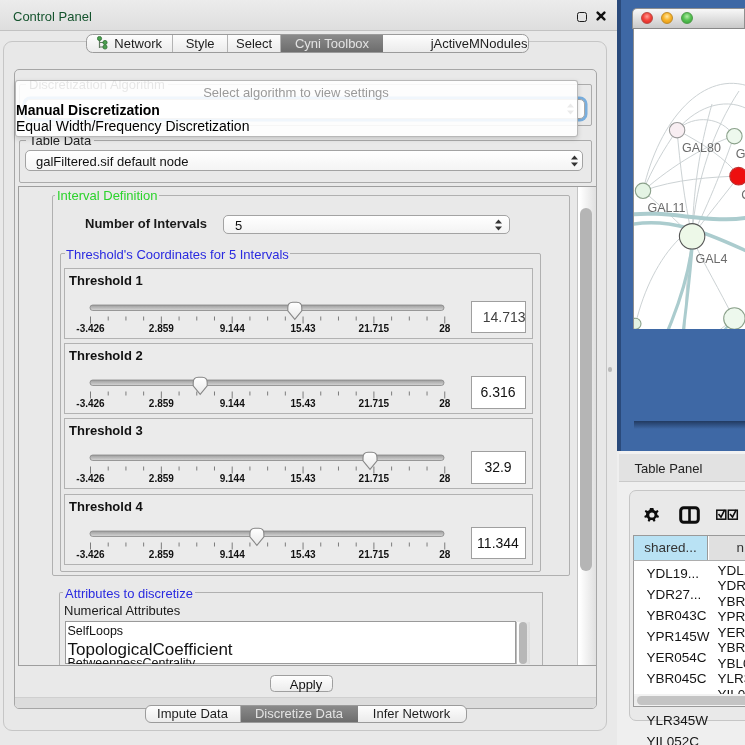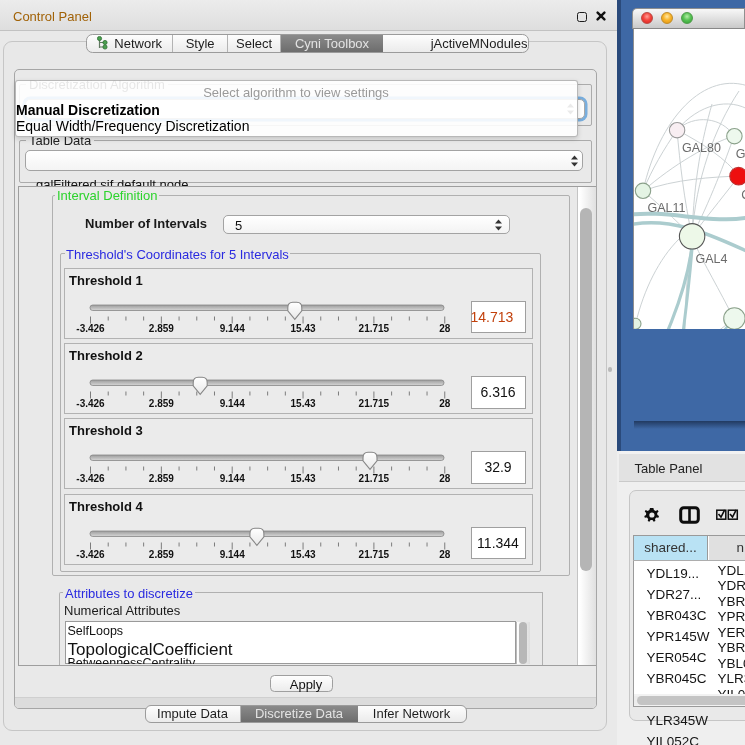--- a/index.html
+++ b/index.html
@@ -9,21 +9,21 @@
 .abs { position:absolute; }
 .txt { position:absolute; white-space:nowrap; }
 </style>
 </head>
 <body>
 <div id="page">
 
 <div class="abs" id="leftwin" style="left:0;top:0;width:617px;height:745px;background:#e9e9e9;">
 
   <div class="abs" style="left:0;top:0;width:617px;height:31px;background:linear-gradient(#ececec,#dedede);border-bottom:1px solid #c2c2c2;"></div>
-  <div class="txt" style="left:13px;top:9px;font-size:13px;color:#a16207;">Control Panel</div>
+  <div class="txt" style="left:13px;top:9px;font-size:13px;color:#14532d;">Control Panel</div>
   <div class="abs" style="left:577px;top:11.5px;width:10px;height:10px;border:1.7px solid #1c1c1c;border-radius:2.5px;"></div>
   <svg class="abs" style="left:595.5px;top:11px;" width="10" height="10" viewBox="0 0 10 10">
     <path d="M1.6,1.6 L8.4,8.4 M8.4,1.6 L1.6,8.4" stroke="#111" stroke-width="2.4" stroke-linecap="round"></path>
   </svg>
 
   <div class="abs" style="left:2.5px;top:40.5px;width:604px;height:690.5px;background:#e8e8e8;border:1px solid #c6c6c6;border-radius:9px;"></div>
 
   <div class="abs" style="left:13.5px;top:69px;width:583.5px;height:639.5px;background:#e9e9e9;border:1px solid #a6a6a6;border-radius:5px;"></div>
 
   <div class="abs" style="left:14.5px;top:697px;width:581.5px;height:10.7px;background:#dcdcdc;border-top:1px solid #cfcfcf;border-radius:0 0 4px 4px;"></div>
@@ -33,21 +33,21 @@
 
   <div class="abs" style="left:25px;top:99px;width:560px;height:20px;background:#fff;border:1px solid #a8a8a8;border-radius:5px;box-shadow:0 0 0 2.5px #79aedd;"></div>
   <svg class="abs" style="left:566px;top:102.5px;" width="9" height="12" viewBox="0 0 9 12">
     <path d="M4.5,0.5 L8,4.5 L1,4.5 Z" fill="#444"></path>
         <path d="M4.5,11.5 L8,7.5 L1,7.5 Z" fill="#444"></path>
   </svg>
 
   <div class="abs" style="left:19px;top:139.5px;width:573px;height:43px;border:1px solid #ababab;border-radius:2px;"></div>
   <div class="txt" style="left:26px;top:133px;font-size:13px;color:#222;background:#e9e9e9;padding:0 3px;">Table Data</div>
   <div class="abs" style="left:24.5px;top:150px;width:558.5px;height:21px;background:linear-gradient(#ffffff,#f4f4f4);border:1px solid #a3a3a3;border-radius:5px;"></div>
-  <div class="txt" style="left:36px;top:154px;font-size:13px;color:#111;margin-top:23px;">galFiltered.sif default node</div>
+  <div class="txt" style="left:36px;top:154px;font-size:13px;color:#111;">galFiltered.sif default node</div>
   <svg class="abs" style="left:570px;top:154.5px;" width="9" height="12" viewBox="0 0 9 12">
     <path d="M4.5,0.5 L8,4.5 L1,4.5 Z" fill="#333"></path>
         <path d="M4.5,11.5 L8,7.5 L1,7.5 Z" fill="#333"></path>
   </svg>
 
   <div class="abs" style="left:18px;top:185.5px;width:578px;height:480px;border:1px solid #9e9e9e;background:#e9e9e9;"></div>
 
   <div class="abs" style="left:577px;top:186.5px;width:18.5px;height:478px;background:linear-gradient(to right,#ffffff 10%,#e0e0e0);border-left:1px solid #c4c4c4;"></div>
   <div class="abs" style="left:580px;top:207.5px;width:11.5px;height:363px;background:#b5b5b5;border-radius:6px;"></div>
 
@@ -104,21 +104,21 @@
         <text x="97.35" y="64" font-size="10" font-weight="bold" fill="#111" text-anchor="middle" font-family="Liberation Sans, sans-serif">2.859</text>
         <text x="168.2" y="64" font-size="10" font-weight="bold" fill="#111" text-anchor="middle" font-family="Liberation Sans, sans-serif">9.144</text>
         <text x="239.04999999999998" y="64" font-size="10" font-weight="bold" fill="#111" text-anchor="middle" font-family="Liberation Sans, sans-serif">15.43</text>
         <text x="309.9" y="64" font-size="10" font-weight="bold" fill="#111" text-anchor="middle" font-family="Liberation Sans, sans-serif">21.715</text>
         <text x="380.75" y="64" font-size="10" font-weight="bold" fill="#111" text-anchor="middle" font-family="Liberation Sans, sans-serif">28</text>
         <g transform="translate(222.8,33.3)">
           <path d="M1,6.5 Q1,1 6,1 L10,1 Q15,1 15,6.5 L15,9.5 L8,18 L1,9.5 Z" fill="url(#th0)" stroke="#868686" stroke-width="1.1"></path>
         </g>
       </svg>
       <div class="abs" style="left:470.5px;top:300.7px;width:55px;height:32.5px;background:#fff;border:1.5px solid #9f9f9f;"></div>
-      <div class="txt" style="left:470.5px;top:308.7px;width:55px;text-align:left;font-size:14px;color:#c2410c;">14.713</div>
+      <div class="txt" style="left:470.5px;top:308.7px;width:55px;text-align:right;font-size:14px;color:#404040;">14.713</div>
       <div class="abs" style="left:64px;top:343px;width:469px;height:71px;border:1px solid #b2b2b2;background:#ebebeb;"></div>
       <div class="txt" style="left:69px;top:348px;font-size:13px;font-weight:bold;color:#111;">Threshold 2</div>
       <svg class="abs" style="left:64px;top:343px;" width="469" height="71" viewBox="0 0 469 71">
         <defs>
           <linearGradient id="tg1" x1="0" y1="0" x2="0" y2="1">
             <stop offset="0" stop-color="#9c9c9c"></stop>
             <stop offset="1" stop-color="#d6d6d6"></stop>
           </linearGradient>
           <linearGradient id="th1" x1="0" y1="0" x2="0" y2="1">
             <stop offset="0" stop-color="#ffffff"></stop>

